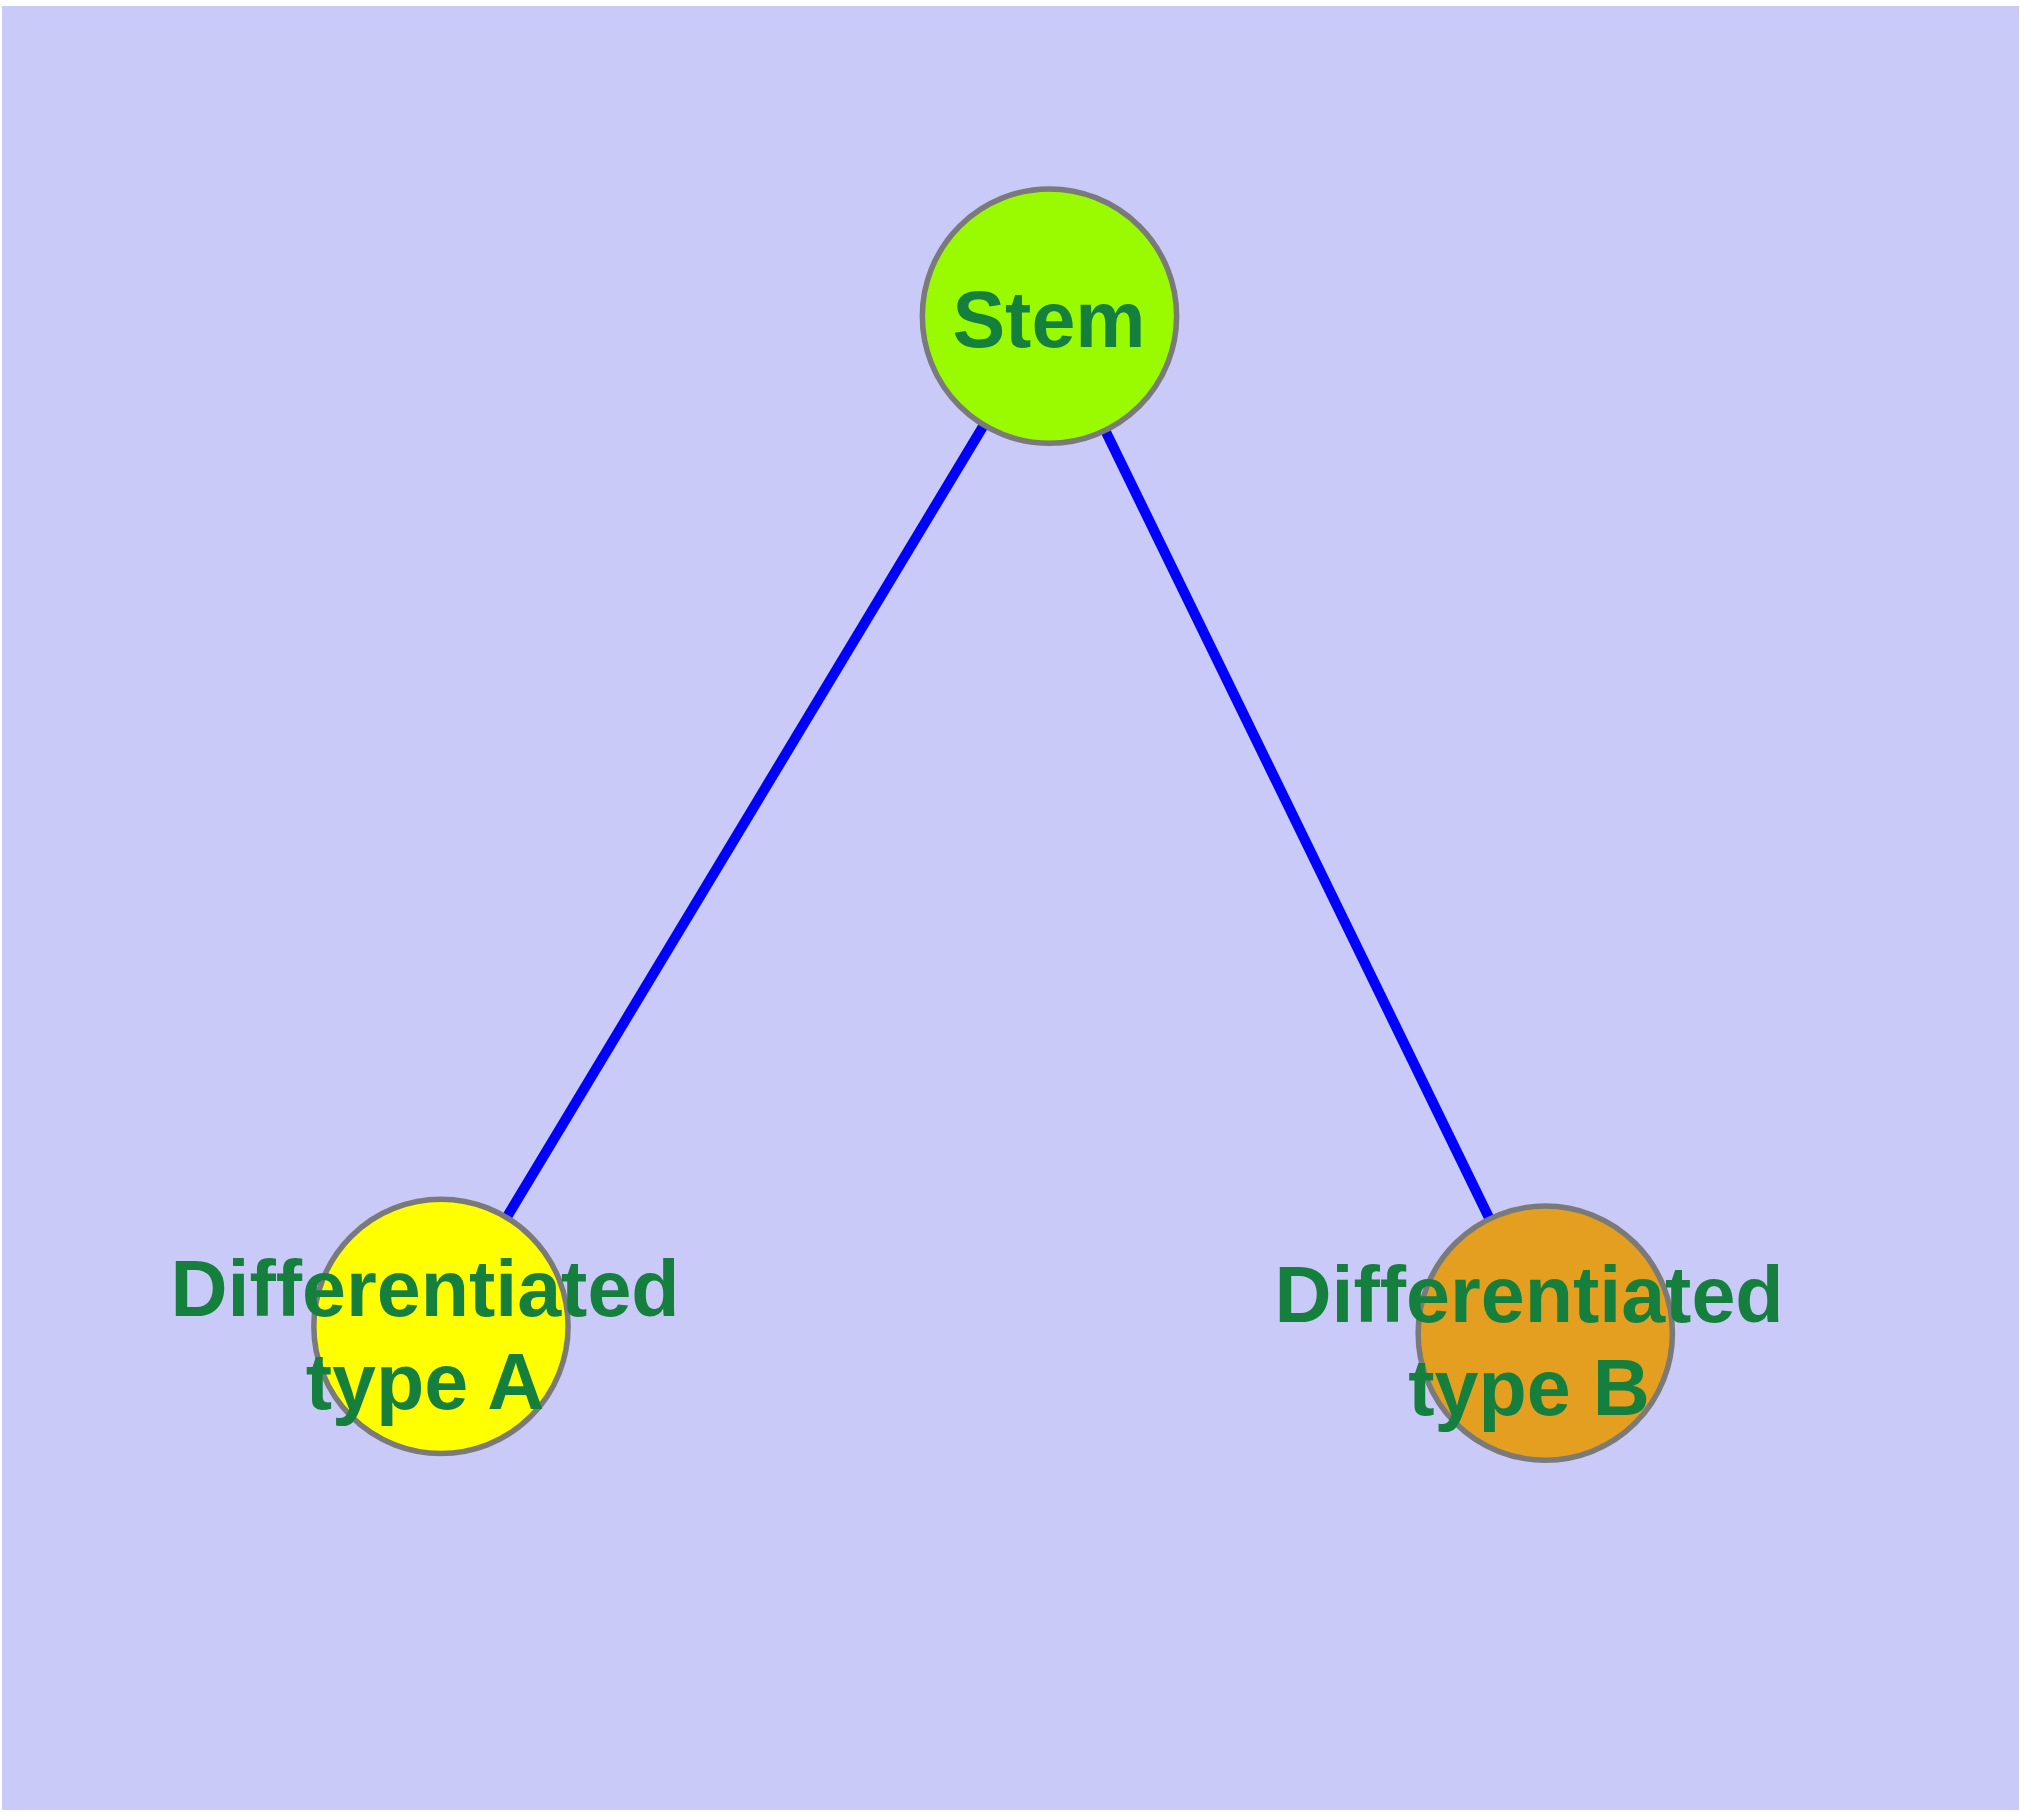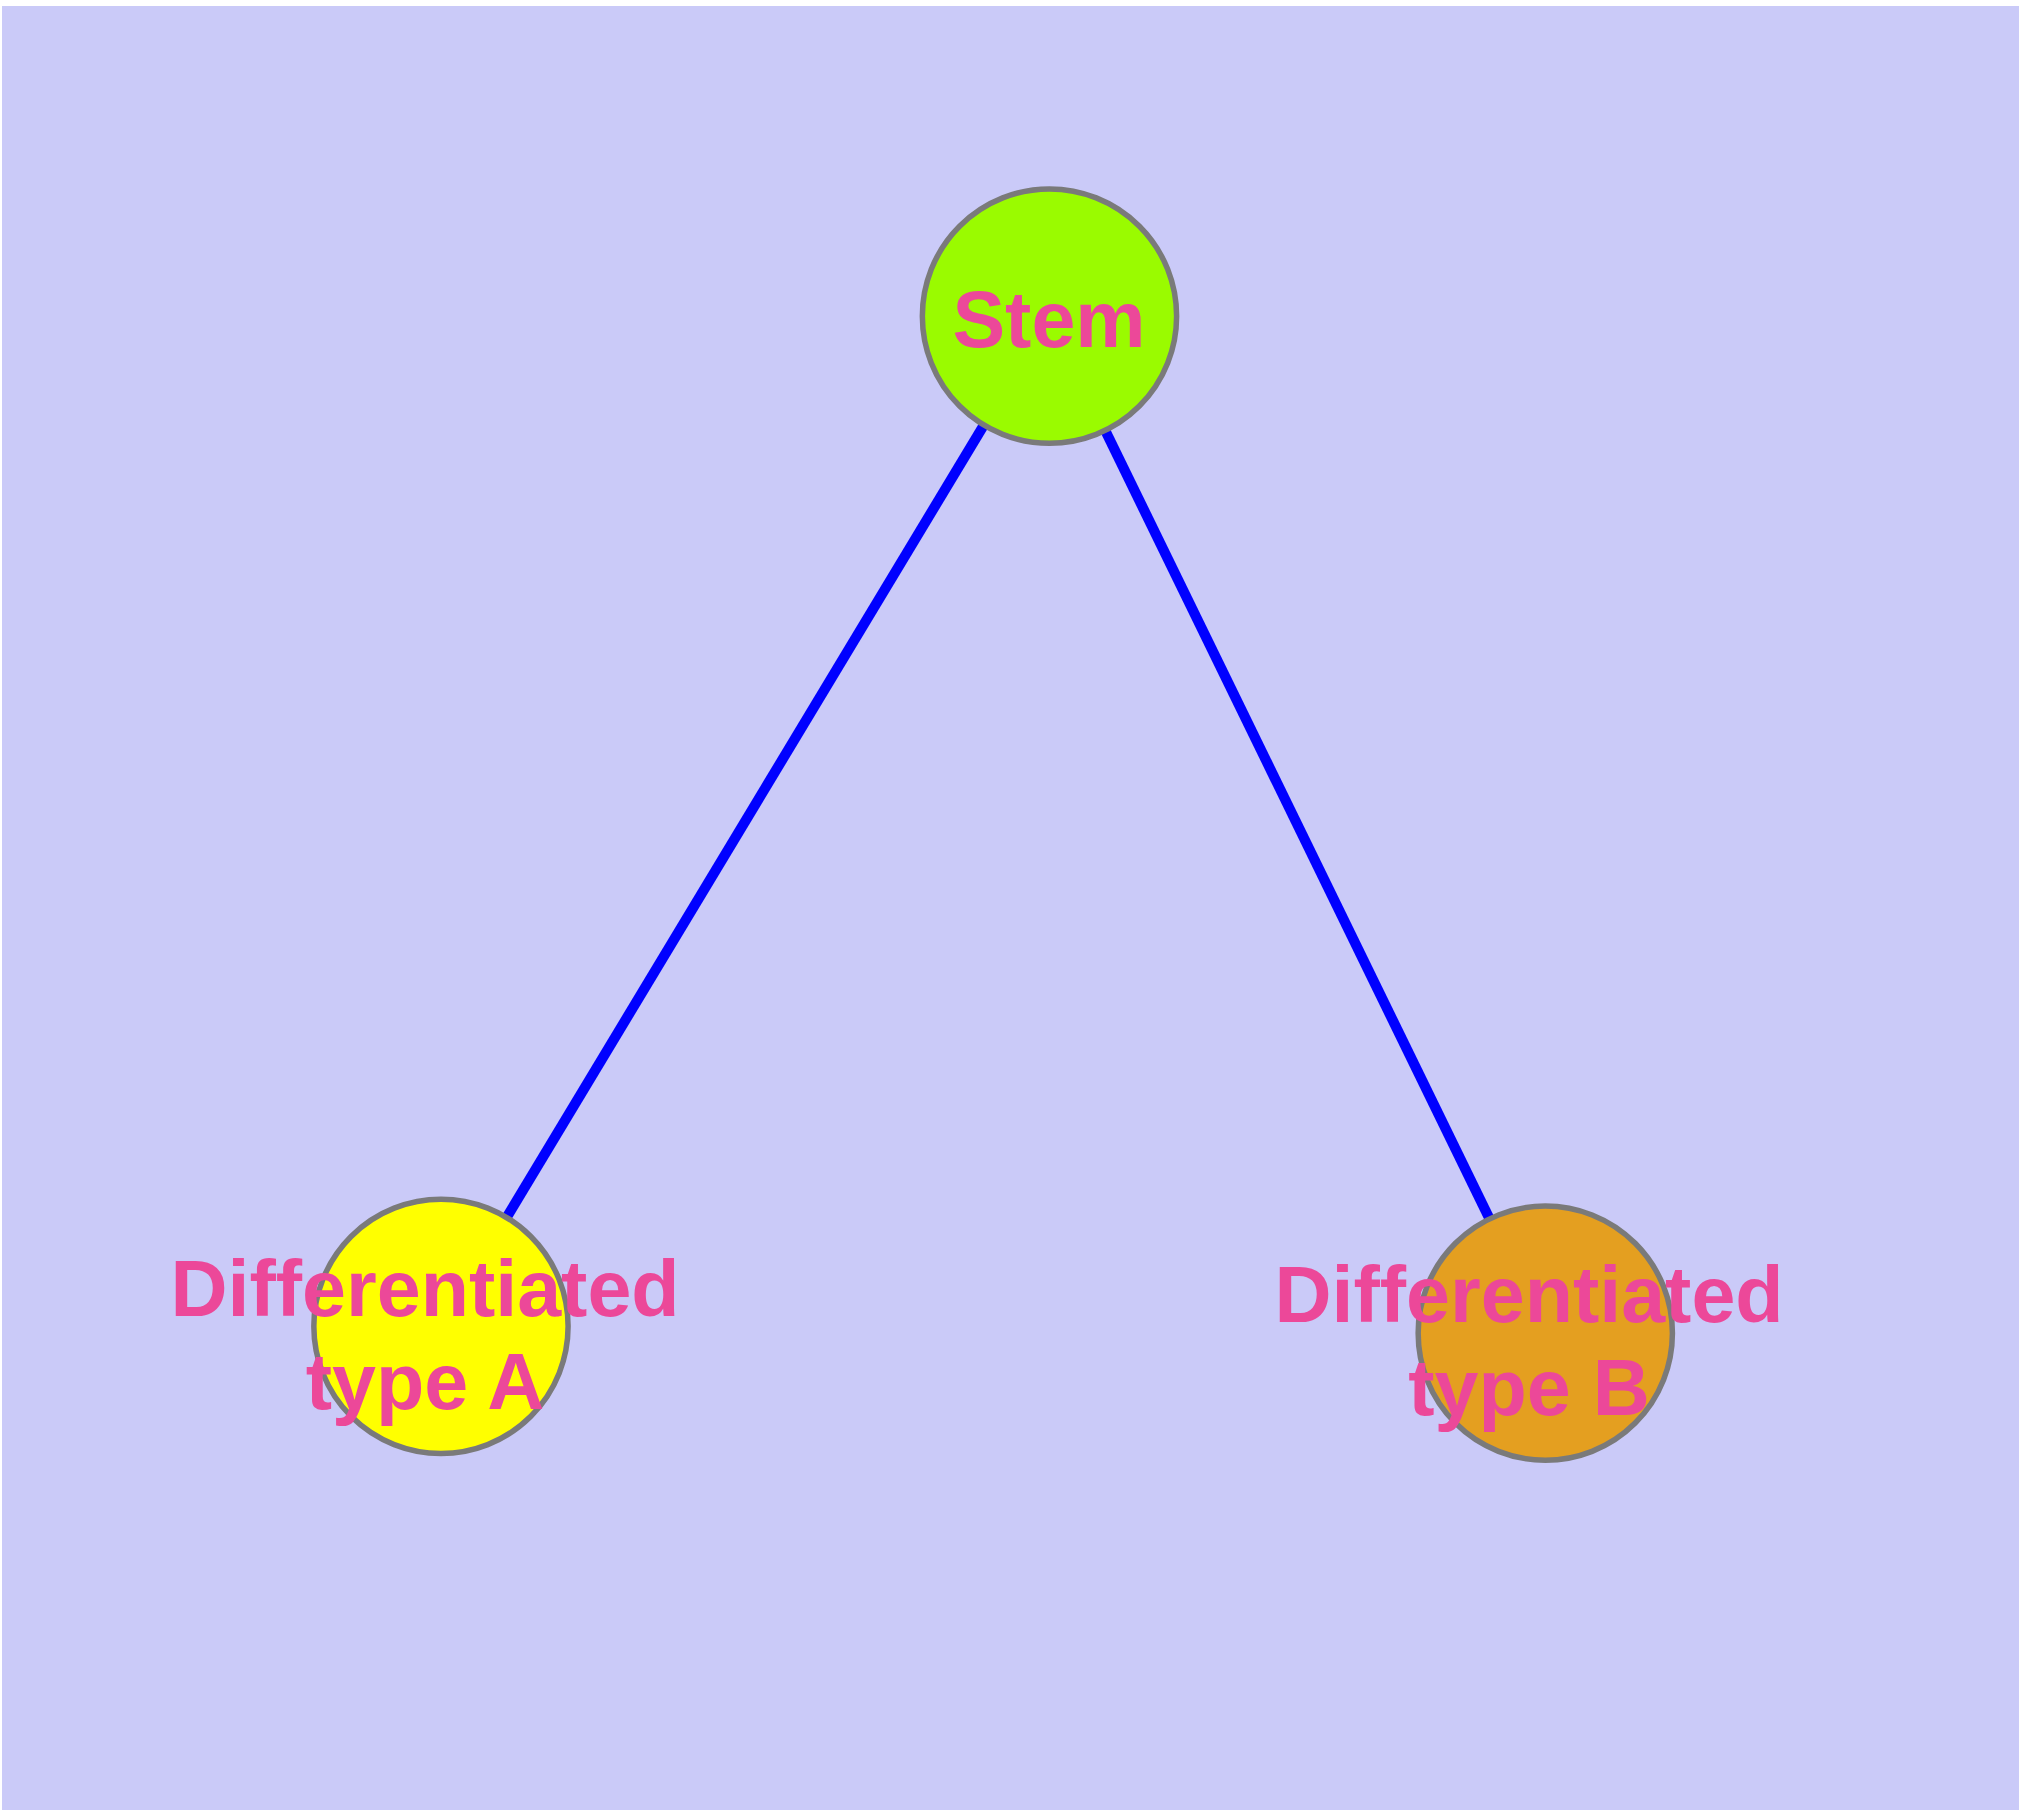--- a/index.html
+++ b/index.html
@@ -37,21 +37,21 @@
     fill: none;
     stroke: #0000FF; 
   }
   .node-circle {
     stroke: #7A7A7A;
     stroke-width: 6.5;
   }
   .node-label {
     position: absolute;
     transform: translate(-50%, -50%);
-    color: #ec4899;
+    color: #15803d;
     font-weight: bold;
     font-size: 79px;
     line-height: 93px;
     text-align: center;
     white-space: pre-line;
     letter-spacing: 0;
   }
 </style>
 </head>
 <body>

